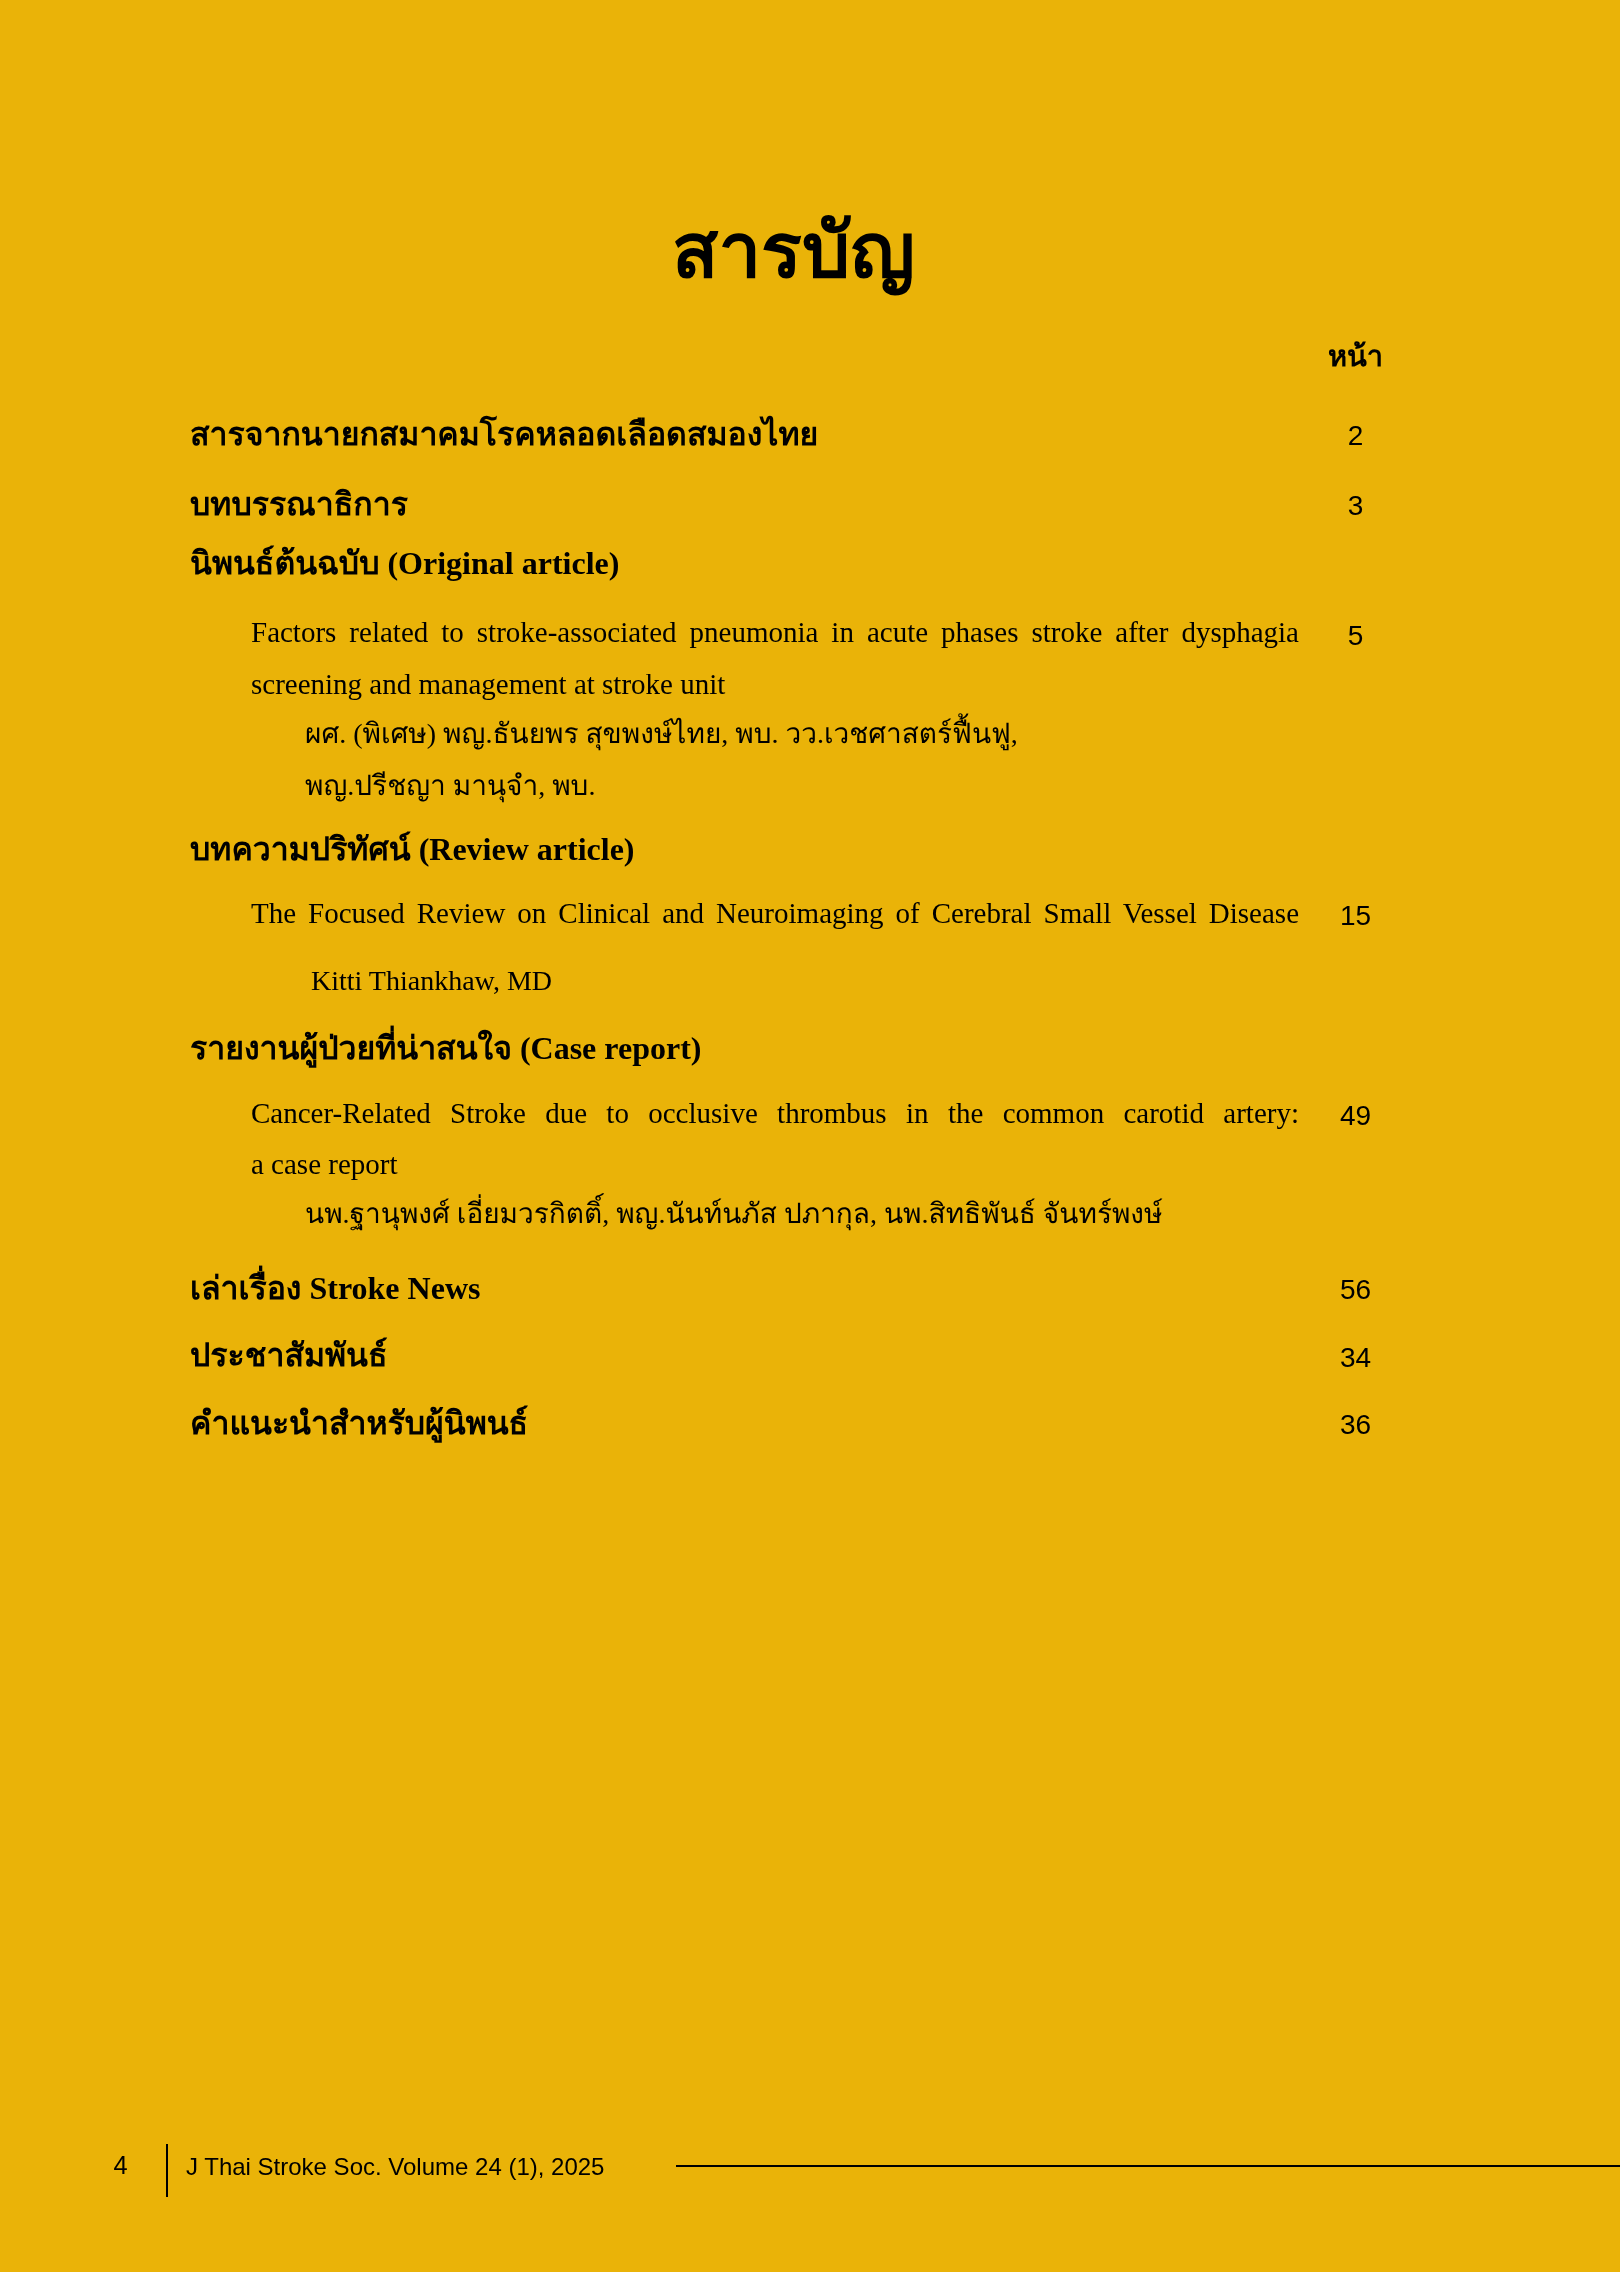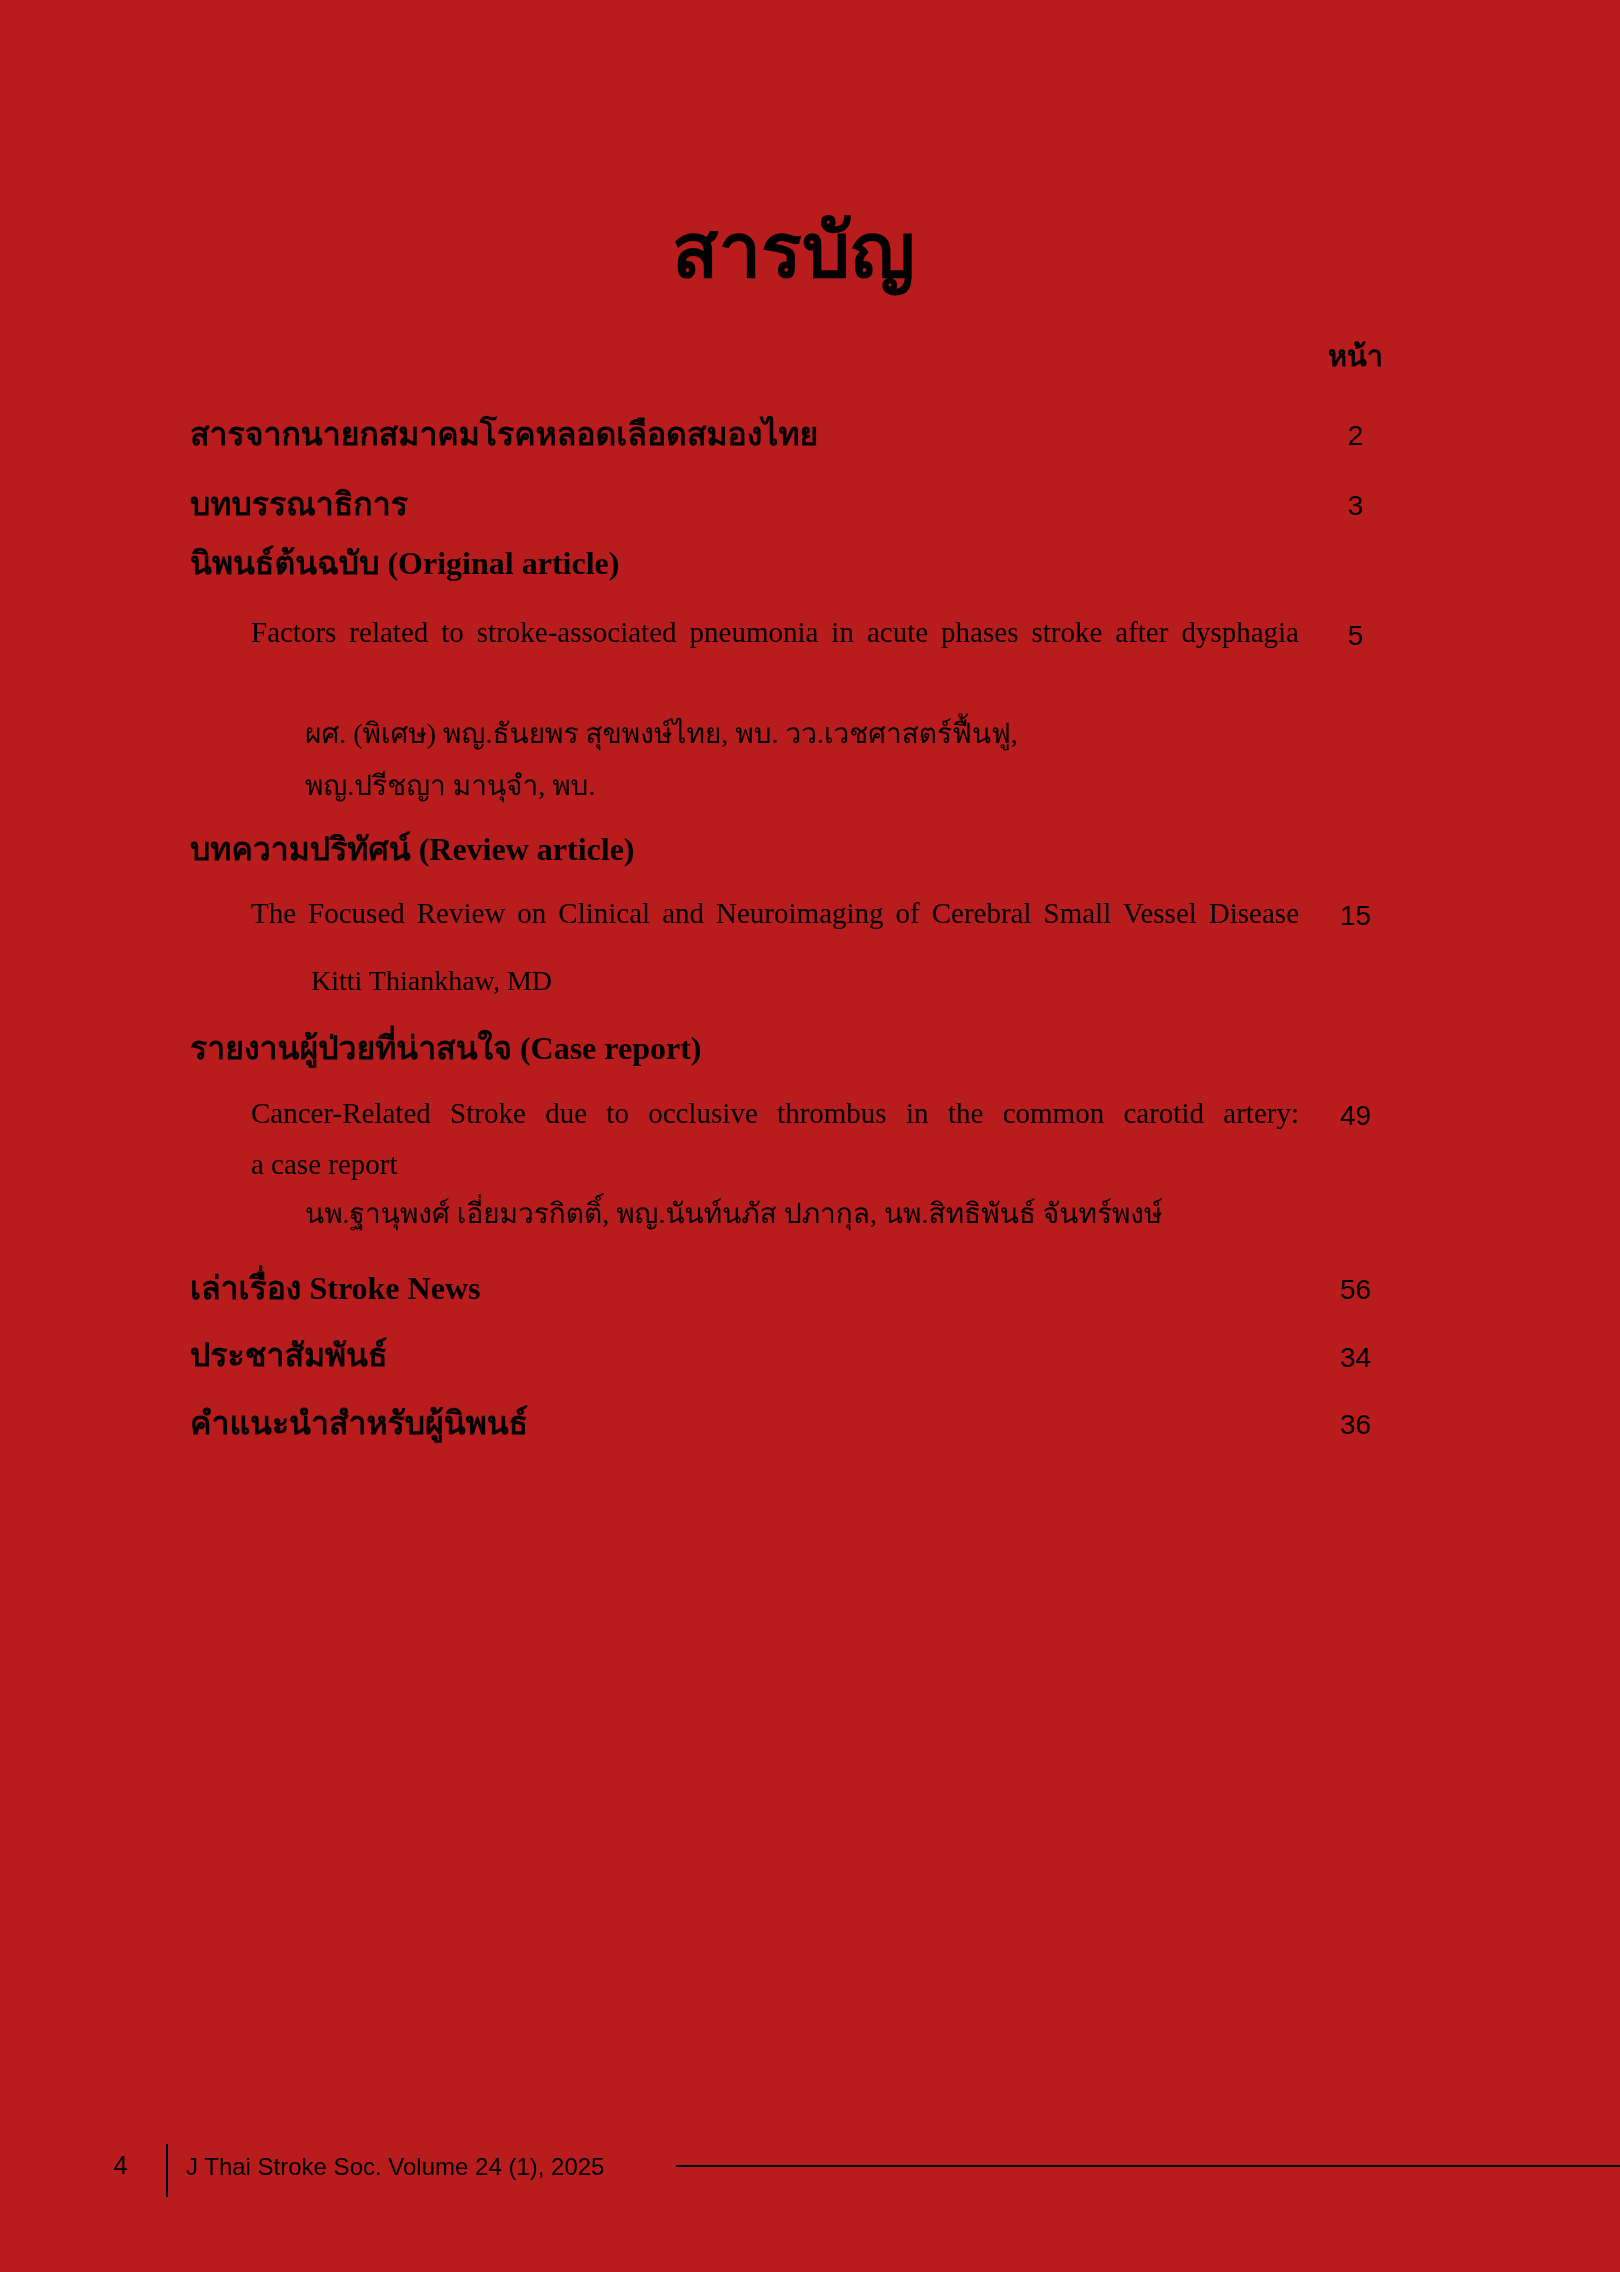--- a/index.html
+++ b/index.html
@@ -5,21 +5,21 @@
   html, body { margin: 0; padding: 0; }
   body {
     background: #ffffff;
     font-family: "Liberation Serif", serif;
     color: #000000;
   }
   .page {
     position: relative;
     width: 1620px;
     height: 2273px;
-    background: #b91c1c;
+    background: #eab308;
     overflow: hidden;
   }
   .row {
     position: absolute;
     white-space: nowrap;
     line-height: 1.15;
   }
   .doc-title {
     position: absolute;
     left: 0;
@@ -112,20 +112,21 @@
   <div class="row entry-bold" style="top:416px; left:190px">สารจากนายกสมาคมโรคหลอดเลือดสมองไทย</div>
   <div class="pagenum" style="top:420px">2</div>
 
   <div class="row entry-bold" style="top:486px; left:190px">บทบรรณาธิการ</div>
   <div class="pagenum" style="top:490px">3</div>
 
   <div class="row section" style="top:545px; left:190px">นิพนธ์ต้นฉบับ (Original article)</div>
 
   <div class="row title-line justify" style="top:616px; left:251px">Factors related to stroke-associated pneumonia in acute phases stroke after dysphagia</div>
   <div class="pagenum" style="top:620px">5</div>
+  <div class="row title-line" style="top:668px; left:251px">screening and management at stroke unit</div>
   <div class="row author-line" style="top:718px; left:305px">ผศ. (พิเศษ) พญ.ธันยพร สุขพงษ์ไทย, พบ. วว.เวชศาสตร์ฟื้นฟู,</div>
   <div class="row author-line" style="top:770px; left:305px">พญ.ปรีชญา มานุจำ, พบ.</div>
 
   <div class="row title-line justify" style="top:897px; left:251px">The Focused Review on Clinical and Neuroimaging of Cerebral Small Vessel Disease</div>
 
   <div class="row section" style="top:831px; left:190px">บทความปริทัศน์ (Review article)</div>
   <div class="pagenum" style="top:900px">15</div>
   <div class="row author-line" style="top:965px; left:311px">Kitti Thiankhaw, MD</div>
 
   <div class="row section" style="top:1030px; left:190px">รายงานผู้ป่วยที่น่าสนใจ (Case report)</div>

